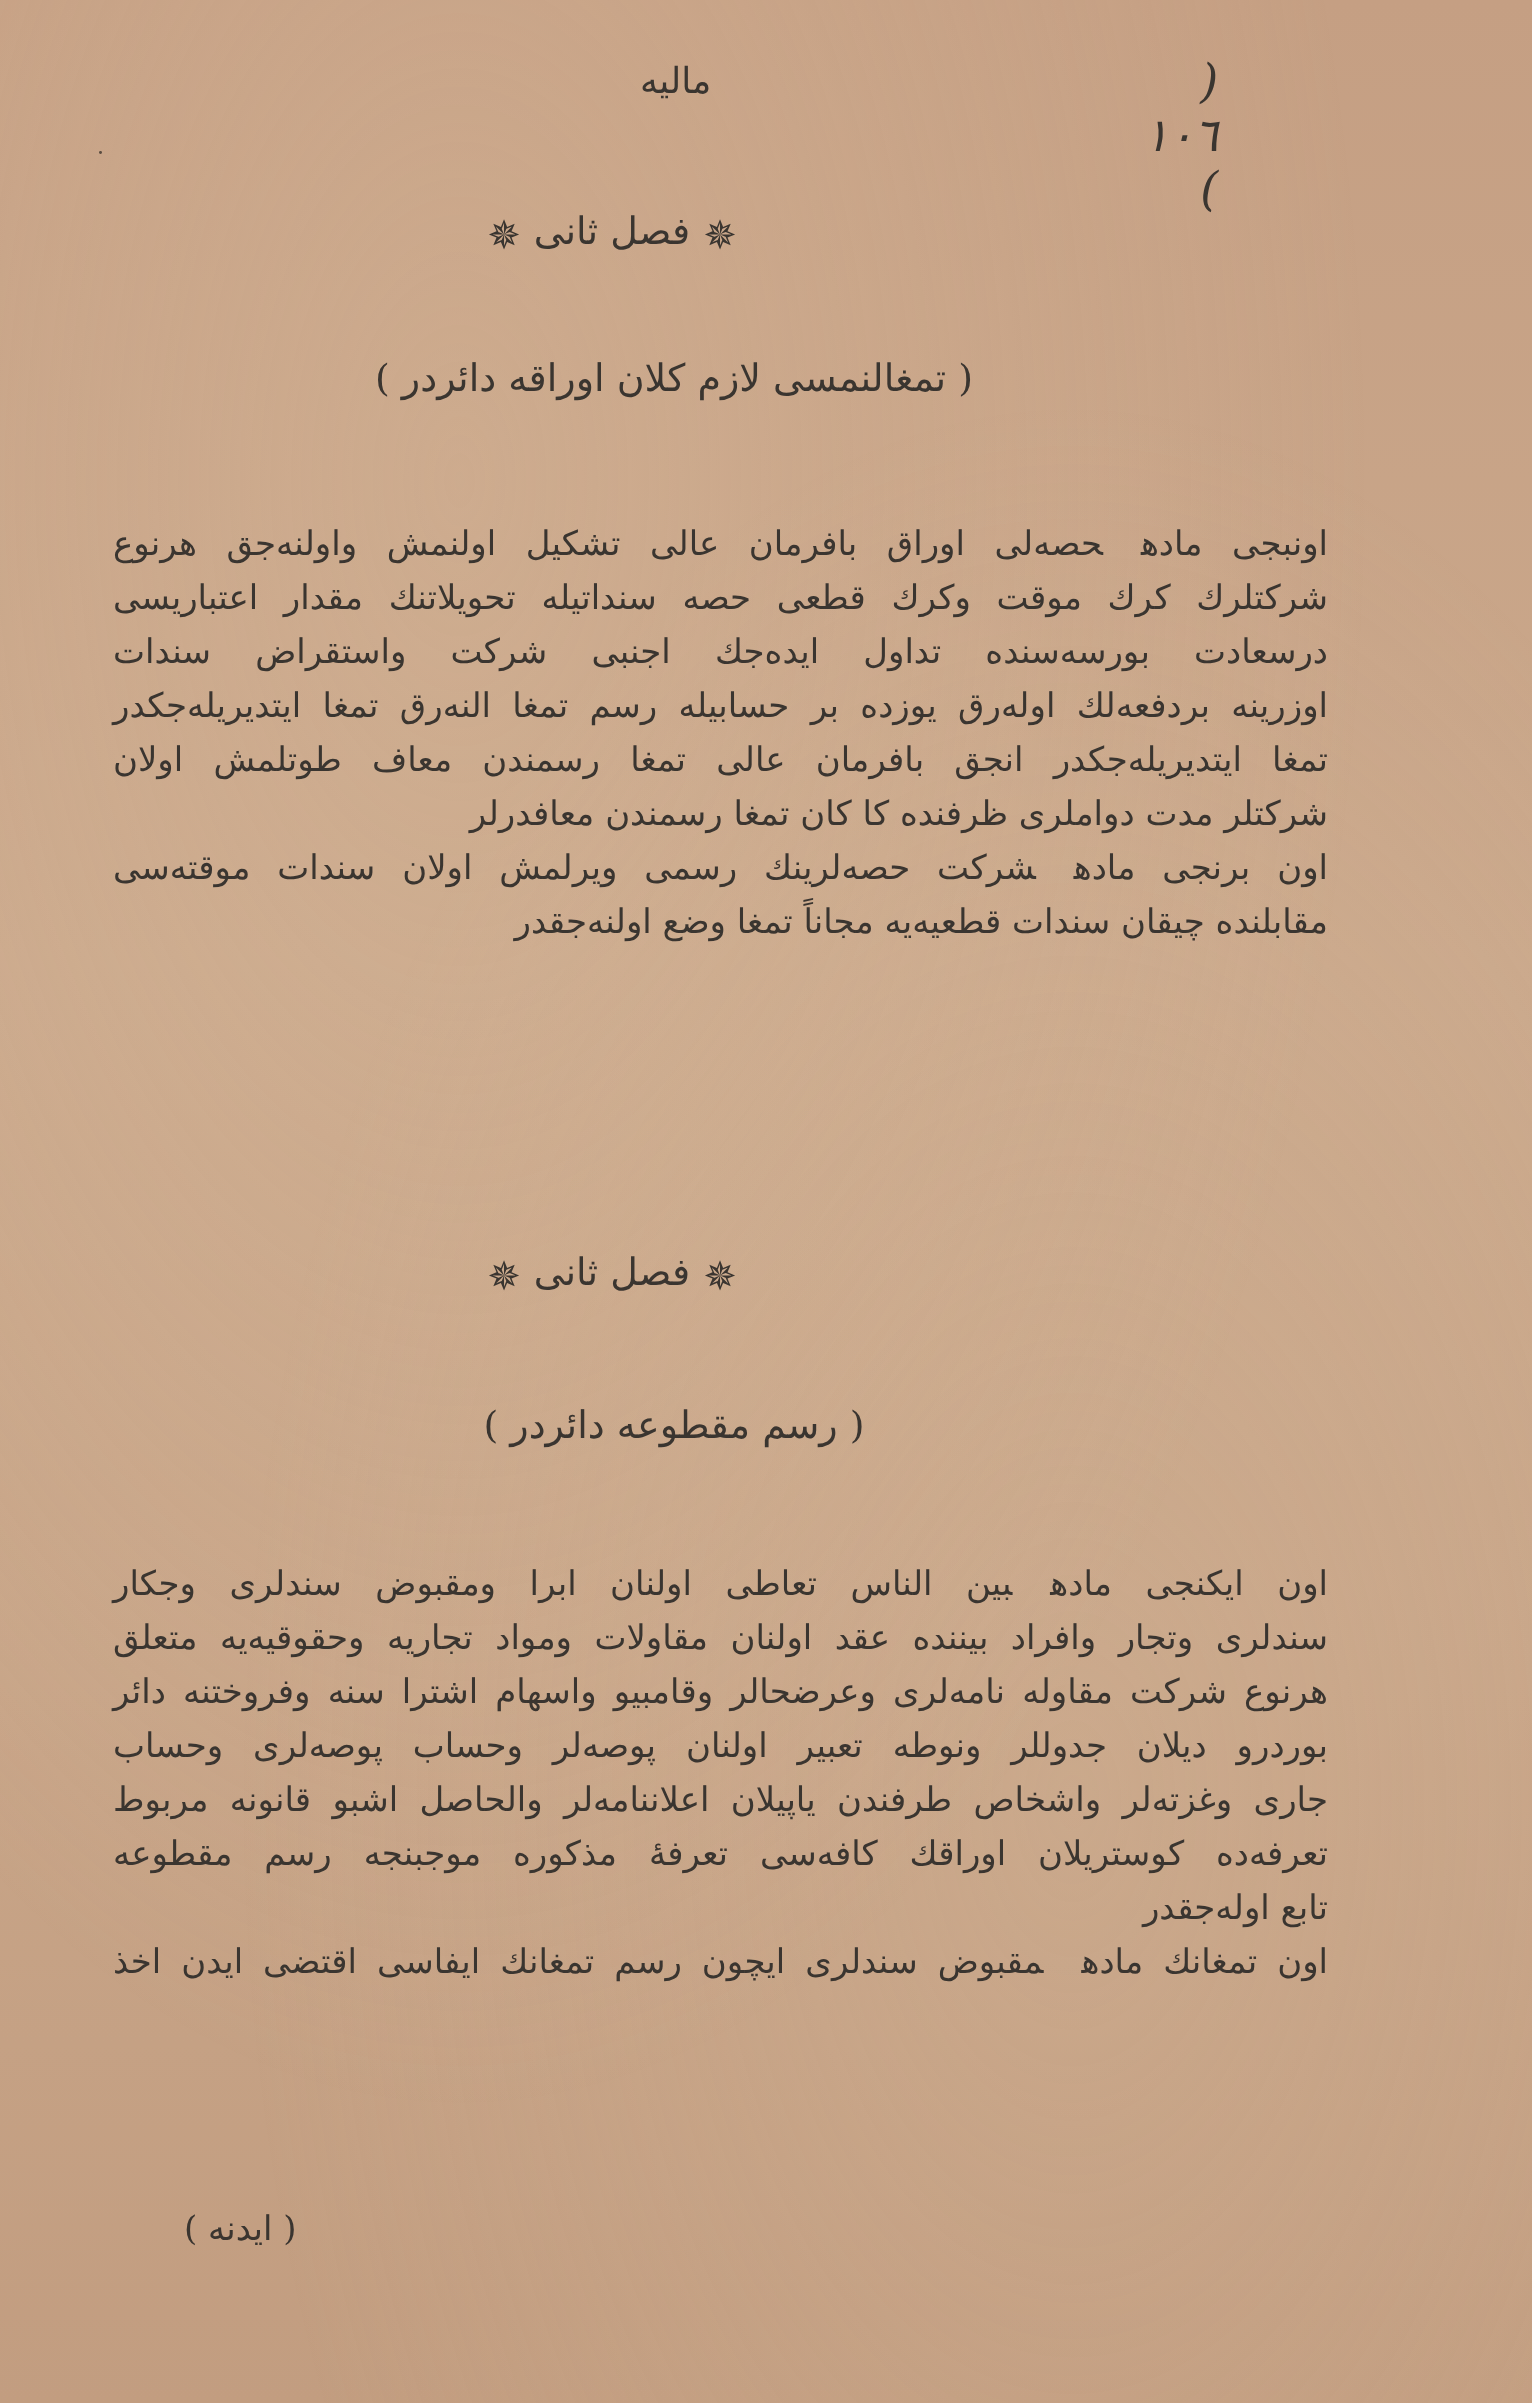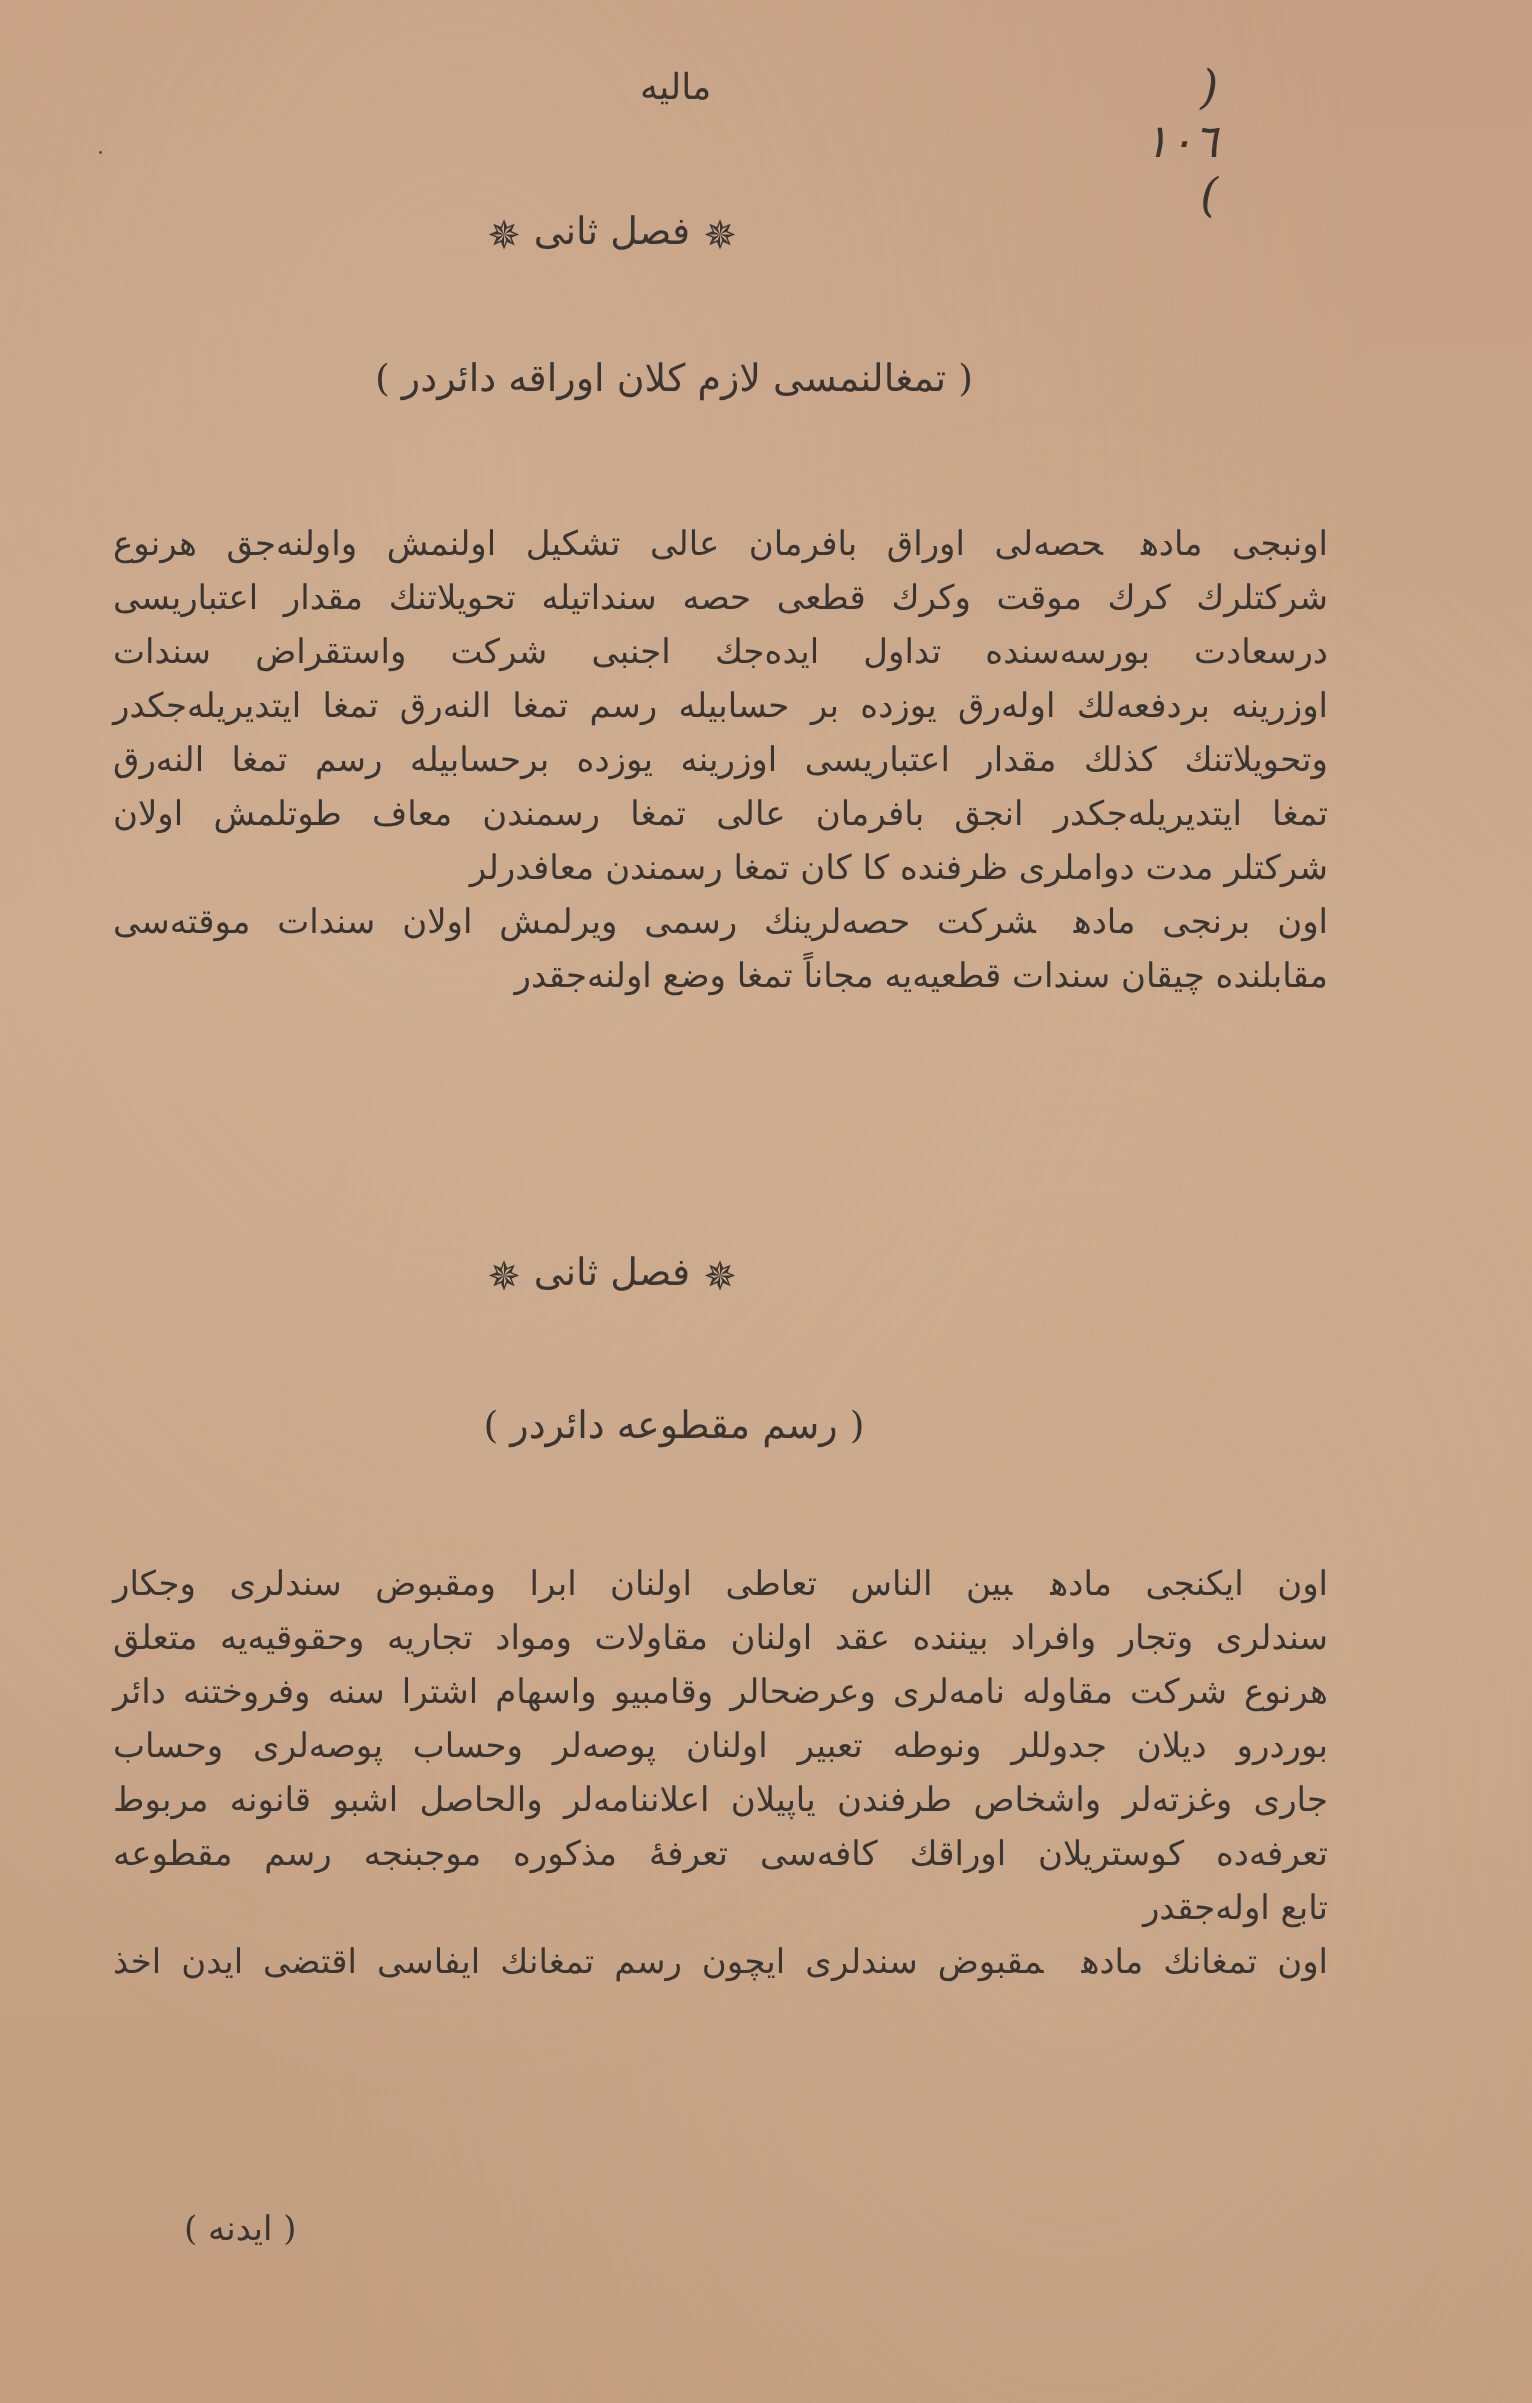--- a/index.html
+++ b/index.html
@@ -19,21 +19,21 @@
       position: relative;
       overflow: hidden;
     }
     .page {
       position: absolute;
       left: 0; top: 0;
       width: 1533px; height: 2403px;
     }
     .header {
       position: absolute;
-      top: 58px;
+      top: 52px;
       left: 0;
       width: 1215px;
       height: 66px;
     }
     .running-title {
       position: absolute;
       left: 640px;
       top: 7.5px;
       font-size: 36px;
       direction: rtl;
@@ -121,21 +121,20 @@
     <span class="orn">✵</span><span>فصل ثانی</span><span class="orn">✵</span>
   </div>
 
   <div class="subheading" style="top:356px;">( تمغالنمسی لازم کلان اوراقه دائردر )</div>
 
   <div class="body-block" style="top:516px;">
     <span class="line"><span class="article-label">اونبجی ماده</span><span>حصه‌لی اوراق بافرمان عالی تشکیل اولنمش واولنه‌جق هرنوع</span></span>
     <span class="line">شرکتلرك كرك موقت وكرك قطعی حصه سنداتیله تحویلاتنك مقدار اعتباریسی</span>
     <span class="line">درسعادت بورسه‌سنده تداول ایده‌جك اجنبی شرکت واستقراض سندات</span>
     <span class="line">اوزرینه بردفعه‌لك اوله‌رق یوزده بر حسابیله رسم تمغا النه‌رق تمغا ایتدیریله‌جکدر</span>
-    <span class="line">وتحویلاتنك كذلك مقدار اعتباریسی اوزرینه یوزده برحسابیله رسم تمغا النه‌رق</span>
     <span class="line">تمغا ایتدیریله‌جکدر    انجق بافرمان عالی تمغا رسمندن معاف طوتلمش اولان</span>
     <span class="line last">شرکتلر مدت دواملری ظرفنده کا کان تمغا رسمندن معافدرلر</span>
     <span class="line"><span class="article-label">اون برنجی ماده</span><span>شرکت حصه‌لرینك رسمی ویرلمش اولان سندات موقته‌سی</span></span>
     <span class="line last">مقابلنده چیقان سندات قطعیه‌یه مجاناً تمغا وضع اولنه‌جقدر</span>
   </div>
 
   <div class="section-heading" style="top:1250px;">
     <span class="orn">✵</span><span>فصل ثانی</span><span class="orn">✵</span>
   </div>
 

